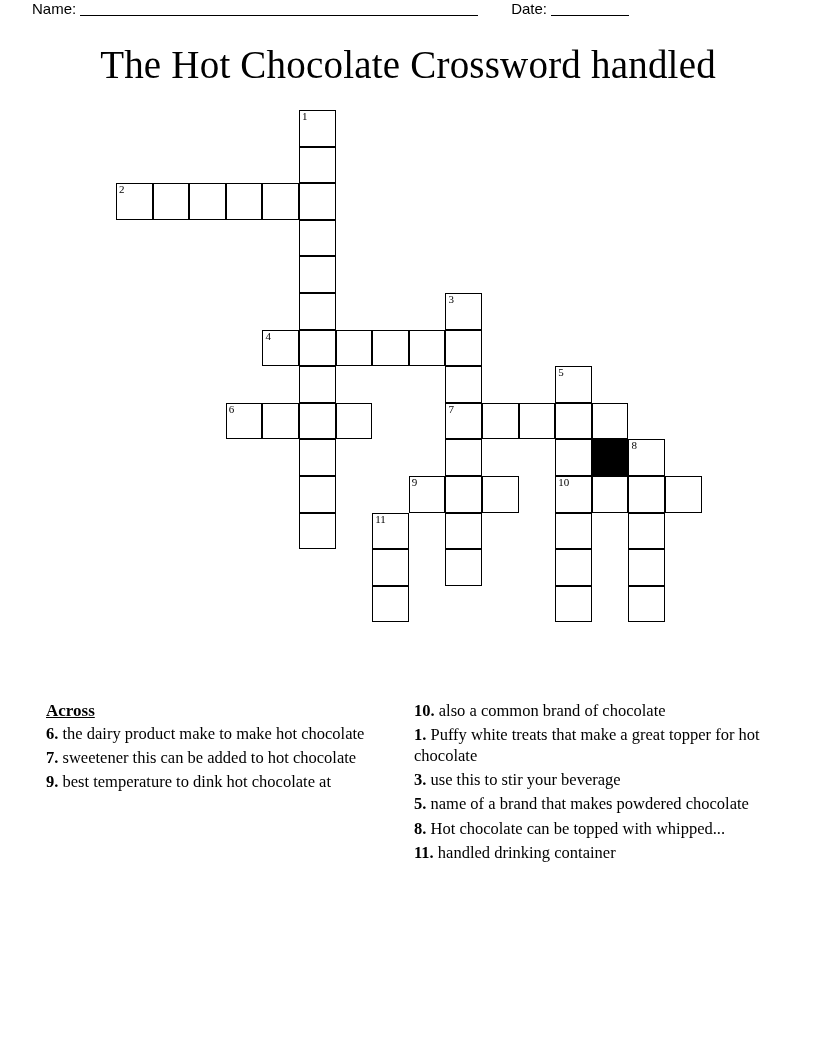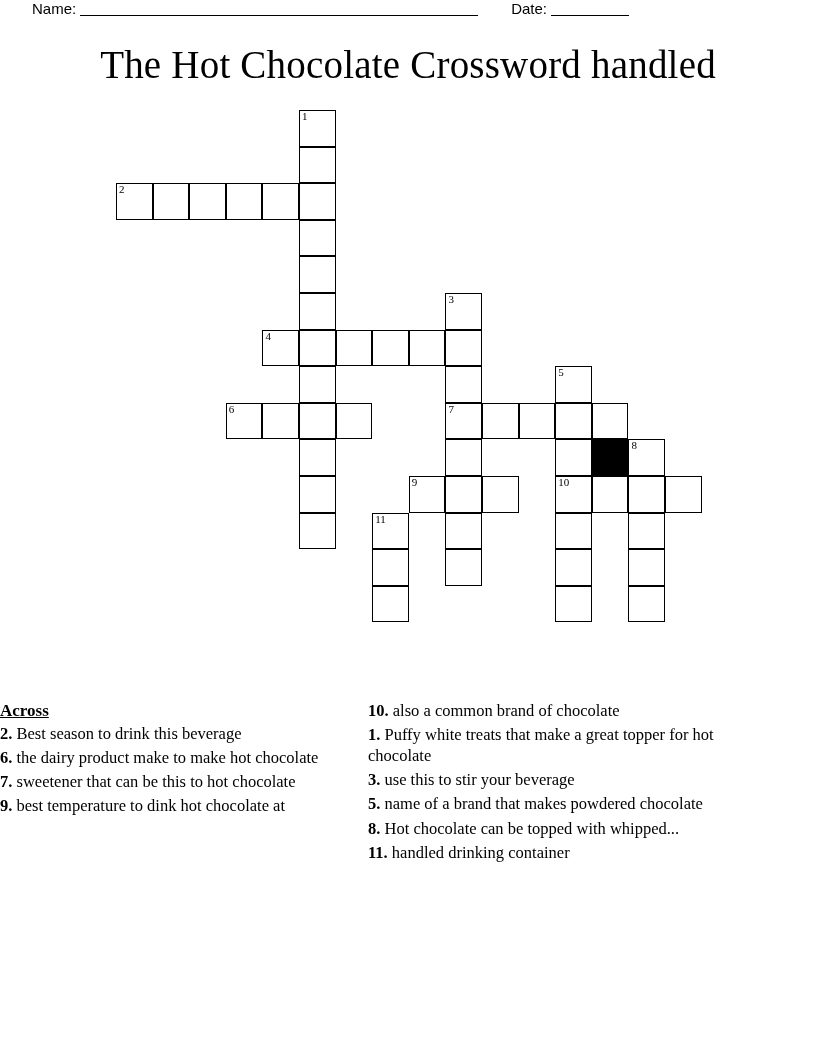--- a/index.html
+++ b/index.html
@@ -69,21 +69,21 @@
     left:0;top:700px;width:816px;
     display:flex;
     gap:0;
   }
   .clue-col{
     width:360px;
     font-family:"Liberation Serif", serif;
     font-size:16.5px;
     line-height:1.28;
   }
-  .clue-col.left{}
+  .clue-col.left{margin-left:46px;}
   .clue-col.right{margin-left:8px;}
   .clue-head{
     font-weight:bold;
     text-decoration:underline;
     font-size:17px;
     margin:0 0 1px 0;
   }
   .clue{
     margin:0 0 3px 0;
     text-indent:0;
@@ -182,23 +182,22 @@
       <div class="cell" style="left: 372.2px; top: 585.8px;"></div>
       <div class="cell" style="left: 555.2px; top: 585.8px;"></div>
       <div class="cell" style="left: 628.4px; top: 585.8px;"></div>
     </div>
 
   <div class="clues">
 
     <div class="clue-col left">
       <div class="clue-head">Across</div>
       <div id="across-list">
-          <p class="clue"><span class="n">2. </span><span>Best season to drink this beverage</span></p>
           <p class="clue"><span class="n">6. </span><span>the dairy product make to make hot chocolate</span></p>
-          <p class="clue"><span class="n">7. </span><span>sweetener that can be this to hot chocolate</span></p>
+          <p class="clue"><span class="n">7. </span><span>sweetener this can be added to hot chocolate</span></p>
           <p class="clue"><span class="n">9. </span><span>best temperature to dink hot chocolate at</span></p>
         </div>
     </div>
 
     <div class="clue-col right">
       <div id="across-overflow">
           <p class="clue"><span class="n">10. </span><span>also a common brand of chocolate</span></p>
         </div>
       <div id="down-list">
           <p class="clue"><span class="n">1. </span><span>Puffy white treats that make a great topper for hot chocolate</span></p>

